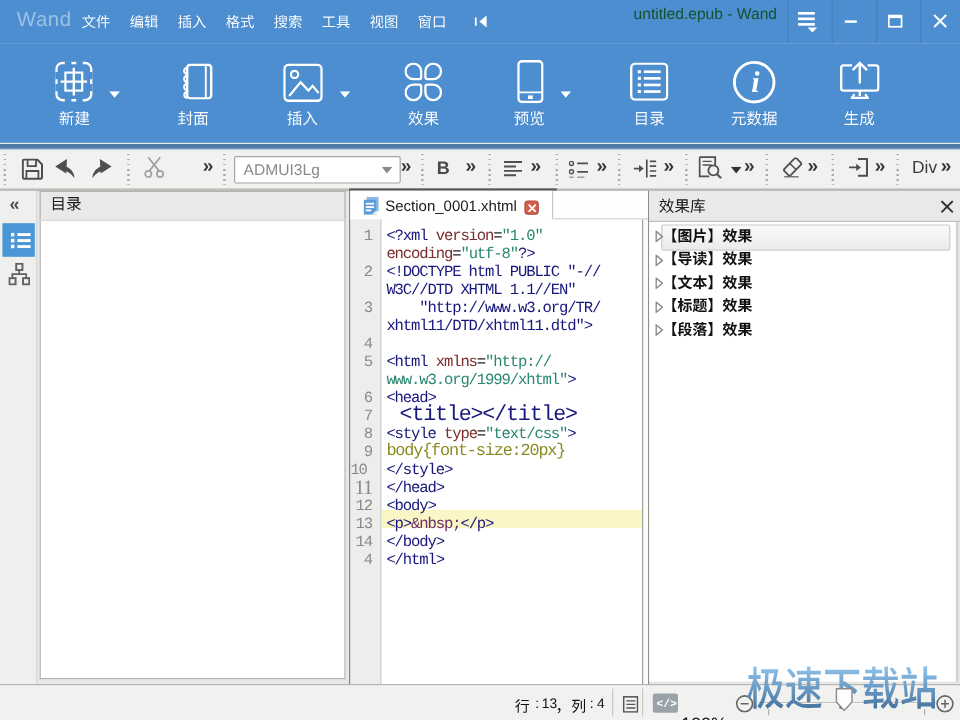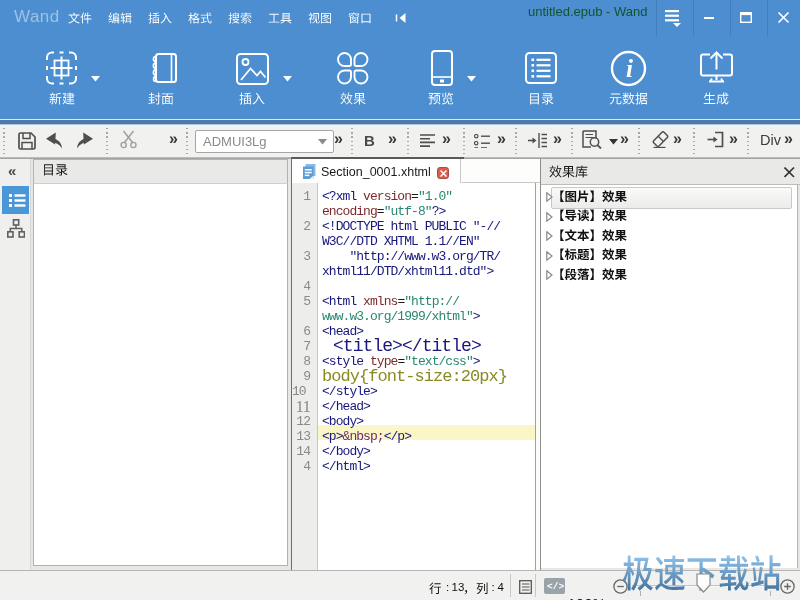--- a/index.html
+++ b/index.html
@@ -323,21 +323,21 @@
 <div style="position:absolute;left:292px;top:294px;width:18px;text-align:right;font-family:'Liberation Mono',monospace;font-size:13px;letter-spacing:-0.95px;line-height:15px;white-space:pre;color:#8a8a8a">5</div>
 <div style="position:absolute;left:322px;top:294px;font-family:'Liberation Mono',monospace;font-size:13px;letter-spacing:-0.95px;line-height:15px;white-space:pre"><span style="color:#17177c">&lt;html&nbsp;</span><span style="color:#7c2b2b">xmlns</span><span style="color:#1a1a1a">=</span><span style="color:#2a8770">"http://</span></div>
 <div style="position:absolute;left:322px;top:309px;font-family:'Liberation Mono',monospace;font-size:13px;letter-spacing:-0.95px;line-height:15px;white-space:pre"><span style="color:#2a8770">www.w3.org/1999/xhtml"</span><span style="color:#17177c">&gt;</span></div>
 <div style="position:absolute;left:292px;top:324px;width:18px;text-align:right;font-family:'Liberation Mono',monospace;font-size:13px;letter-spacing:-0.95px;line-height:15px;white-space:pre;color:#8a8a8a">6</div>
 <div style="position:absolute;left:322px;top:324px;font-family:'Liberation Mono',monospace;font-size:13px;letter-spacing:-0.95px;line-height:15px;white-space:pre"><span style="color:#17177c">&lt;head&gt;</span></div>
 <div style="position:absolute;left:292px;top:339px;width:18px;text-align:right;font-family:'Liberation Mono',monospace;font-size:13px;letter-spacing:-0.95px;line-height:15px;white-space:pre;color:#8a8a8a">7</div>
 <div style="position:absolute;left:333px;top:339px;font-family:'Liberation Mono',monospace;font-size:18px;letter-spacing:-0.95px;line-height:15px;white-space:pre"><span style="color:#17177c">&lt;title&gt;&lt;/title&gt;</span></div>
 <div style="position:absolute;left:292px;top:354px;width:18px;text-align:right;font-family:'Liberation Mono',monospace;font-size:13px;letter-spacing:-0.95px;line-height:15px;white-space:pre;color:#8a8a8a">8</div>
 <div style="position:absolute;left:322px;top:354px;font-family:'Liberation Mono',monospace;font-size:13px;letter-spacing:-0.95px;line-height:15px;white-space:pre"><span style="color:#17177c">&lt;style&nbsp;</span><span style="color:#7c2b2b">type</span><span style="color:#1a1a1a">=</span><span style="color:#2a8770">"text/css"</span><span style="color:#17177c">&gt;</span></div>
 <div style="position:absolute;left:292px;top:369px;width:18px;text-align:right;font-family:'Liberation Mono',monospace;font-size:13px;letter-spacing:-0.95px;line-height:15px;white-space:pre;color:#8a8a8a">9</div>
-<div style="position:absolute;left:322px;top:369px;font-family:'Liberation Mono',monospace;font-size:17px;letter-spacing:-0.95px;line-height:15px;white-space:pre"><span style="color:#8a8a22">body{font-size:20px}</span></div>
+<div style="position:absolute;left:322px;top:369px;font-family:'Liberation Mono',monospace;font-size:14px;letter-spacing:-0.95px;line-height:15px;white-space:pre"><span style="color:#8a8a22">body{font-size:20px}</span></div>
 <div style="position:absolute;left:292px;top:384px;width:18px;font-family:'Liberation Mono',monospace;font-size:13px;letter-spacing:-0.95px;line-height:15px;white-space:pre;color:#8a8a8a">10</div>
 <div style="position:absolute;left:322px;top:384px;font-family:'Liberation Mono',monospace;font-size:13px;letter-spacing:-0.95px;line-height:15px;white-space:pre"><span style="color:#17177c">&lt;/style&gt;</span></div>
 <div style="position:absolute;left:292px;top:399px;width:18px;text-align:right;font-family:Liberation Serif, serif;font-size:17px;letter-spacing:-0.95px;line-height:15px;white-space:pre;color:#8a8a8a">11</div>
 <div style="position:absolute;left:322px;top:399px;font-family:'Liberation Mono',monospace;font-size:13px;letter-spacing:-0.95px;line-height:15px;white-space:pre"><span style="color:#17177c">&lt;/head&gt;</span></div>
 <div style="position:absolute;left:292px;top:414px;width:18px;text-align:right;font-family:'Liberation Mono',monospace;font-size:13px;letter-spacing:-0.95px;line-height:15px;white-space:pre;color:#8a8a8a">12</div>
 <div style="position:absolute;left:322px;top:414px;font-family:'Liberation Mono',monospace;font-size:13px;letter-spacing:-0.95px;line-height:15px;white-space:pre"><span style="color:#17177c">&lt;body&gt;</span></div>
 <div style="position:absolute;left:292px;top:429px;width:18px;text-align:right;font-family:'Liberation Mono',monospace;font-size:13px;letter-spacing:-0.95px;line-height:15px;white-space:pre;color:#8a8a8a">13</div>
 <div style="position:absolute;left:322px;top:429px;font-family:'Liberation Mono',monospace;font-size:13px;letter-spacing:-0.95px;line-height:15px;white-space:pre"><span style="color:#17177c">&lt;p&gt;</span><span style="color:#6e2a6e">&amp;nbsp;</span><span style="color:#17177c">&lt;/p&gt;</span></div>
 <div style="position:absolute;left:292px;top:444px;width:18px;text-align:right;font-family:'Liberation Mono',monospace;font-size:13px;letter-spacing:-0.95px;line-height:15px;white-space:pre;color:#8a8a8a">14</div>
 <div style="position:absolute;left:322px;top:444px;font-family:'Liberation Mono',monospace;font-size:13px;letter-spacing:-0.95px;line-height:15px;white-space:pre"><span style="color:#17177c">&lt;/body&gt;</span></div>

